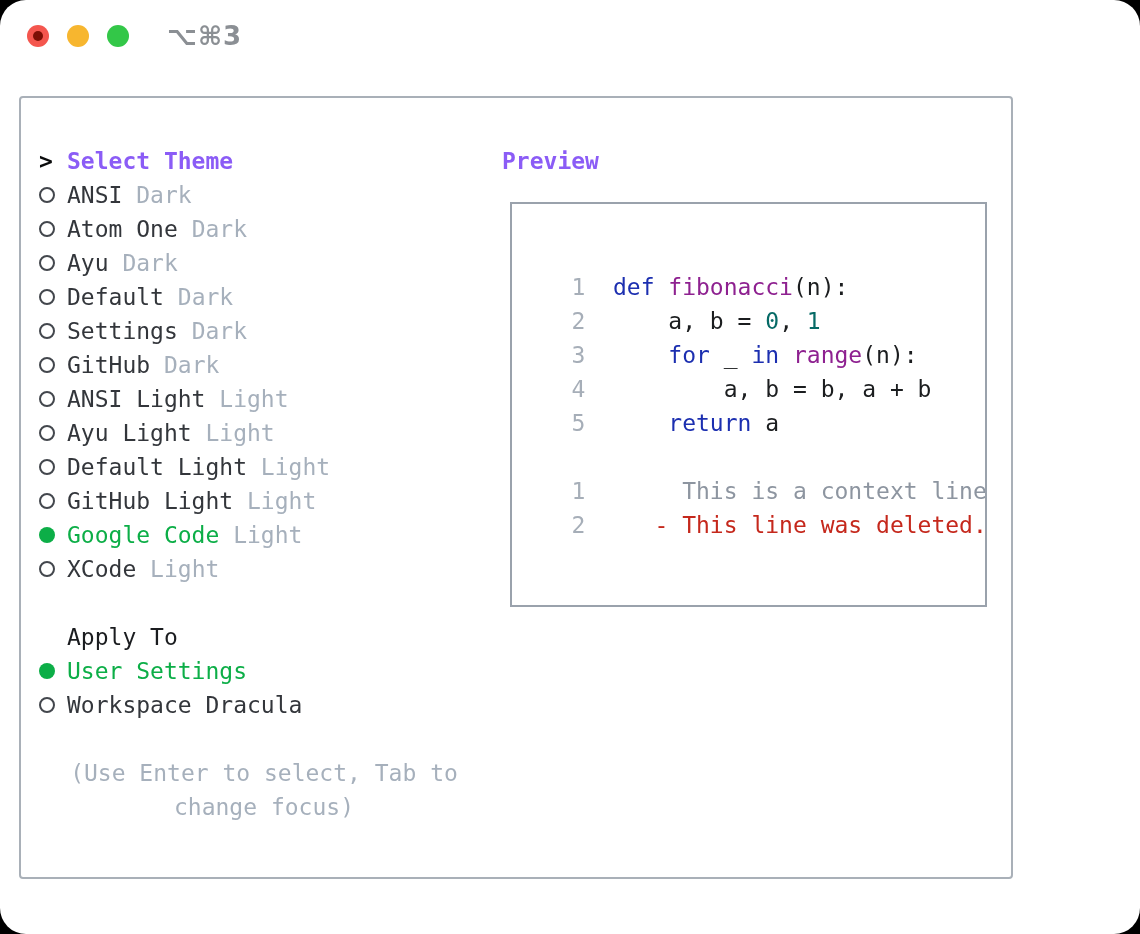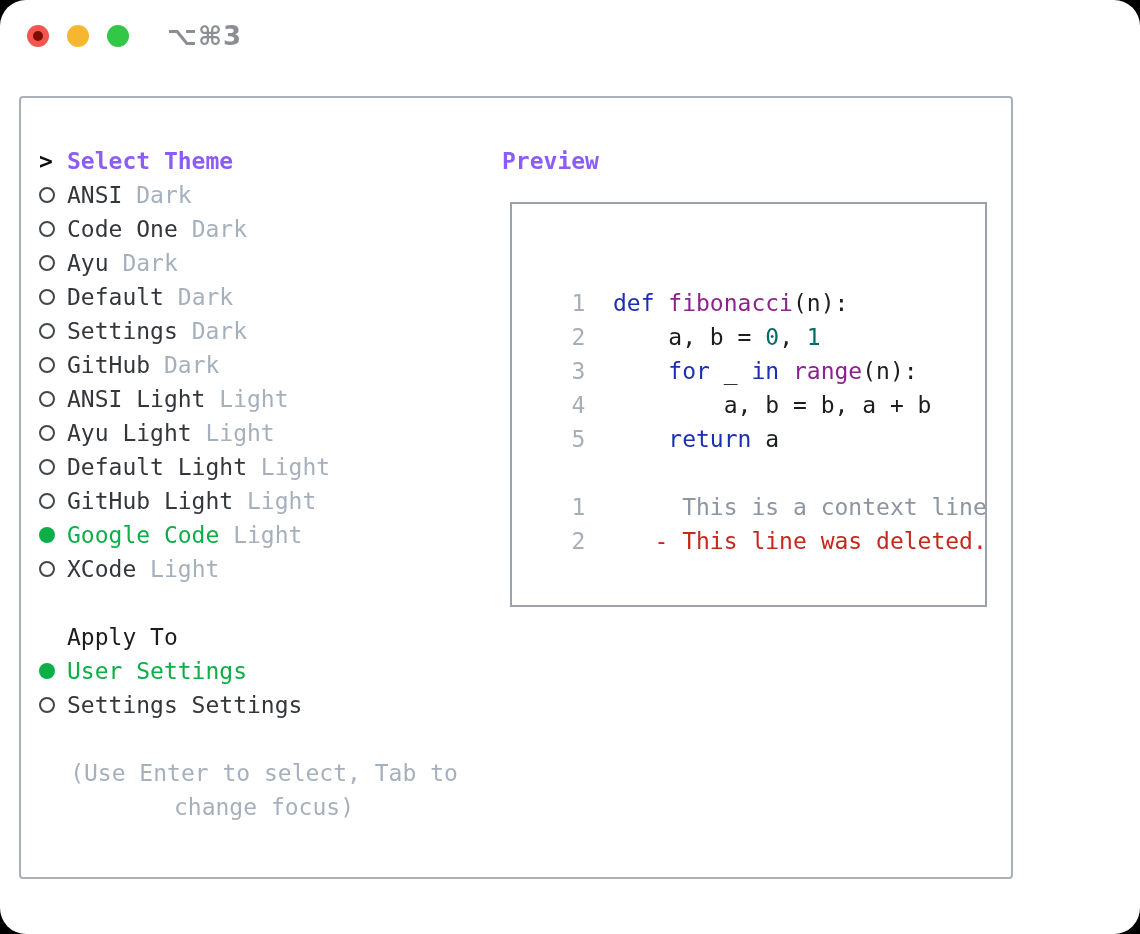--- a/index.html
+++ b/index.html
@@ -39,21 +39,21 @@
   .sel-green{color:#0cae47;}
   .apply-section{margin-top:34px;}
   .apply-label{color:#1a1c1f;}
   .hint{margin-top:34px;font-size:23px;line-height:34px;color:#a6b0bc;white-space:pre-line;text-align:center;}
 
   
   .preview-hdr{position:absolute;left:481px;top:46px;}
   .preview-box{
     position:absolute;left:489px;top:104px;width:477px;height:405px;
     border:2px solid #9aa2ac;box-sizing:border-box;background:#fff;
-    padding:48px 0 0 4px;overflow:hidden;
+    padding:32px 0 0 4px;overflow:hidden;
   }
   .pline{height:34px;line-height:34px;font-size:23px;white-space:pre;}
   .ln{color:#a6aeb8;margin-right:2ch;}
   .tok-kwd{color:#1c2fb0;}
   .tok-typ{color:#8e2190;}
   .tok-lit{color:#066a66;}
   .tok-pln{color:#1b1d1f;}
   .d-ctx{color:#8d95a0;}
   .d-del{color:#c5281c;}
   .d-add{color:#00c300;}
@@ -85,21 +85,21 @@
               <span class="radio"></span>
             </span>
     <span class="t-name">ANSI</span>
     <span class="t-tag">Dark</span>
   </div>
 
   <div class="row">
     <span class="marker">
               <span class="radio"></span>
             </span>
-    <span class="t-name">Code One</span>
+    <span class="t-name">Atom One</span>
     <span class="t-tag">Dark</span>
   </div>
 
   <div class="row">
     <span class="marker">
               <span class="radio"></span>
             </span>
     <span class="t-name">Ayu</span>
     <span class="t-tag">Dark</span>
   </div>
@@ -187,21 +187,21 @@
     <span class="marker">
                 <span class="radio selected"></span>
               </span>
     <span class="t-name sel-green">User Settings</span>
   </div>
 
   <div class="row">
     <span class="marker">
                 <span class="radio"></span>
               </span>
-    <span class="t-name">Settings Settings</span>
+    <span class="t-name">Workspace Dracula</span>
   </div>
 </div>
       </div>
 
       <div class="hint">(Use Enter to select, Tab to
 change focus)</div>
     </div>
 
     <div class="row preview-hdr">
       <span class="hdr">Preview</span>

